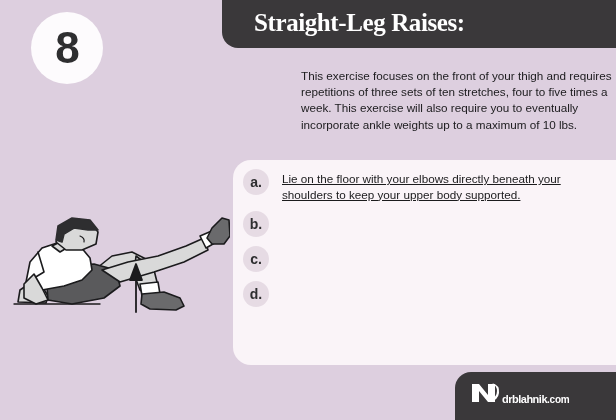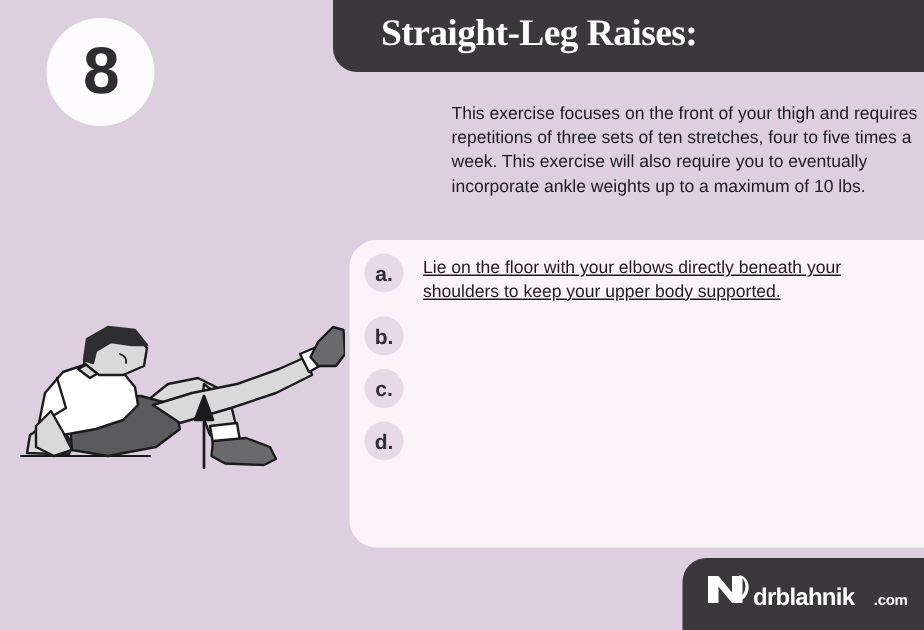--- a/index.html
+++ b/index.html
@@ -135,30 +135,30 @@
     display: flex;
     align-items: baseline;
     margin-left: 16px;
   }
   #brand-mark {
     margin-right: 1px;
     line-height: 0;
   }
   #brand-name {
     color: #ffffff;
-    font-size: 16px;
+    font-size: 11px;
     font-weight: bold;
     letter-spacing: -0.5px;
   }
   #brand-tld {
     color: #ffffff;
     font-size: 10px;
     font-weight: bold;
     letter-spacing: -0.2px;
-    margin-left: 13px;
+    margin-left: 0;
   }
 
   
   #illustration {
     position: absolute;
     left: 8px;
     top: 212px;
     width: 222px;
     height: 130px;
   }

